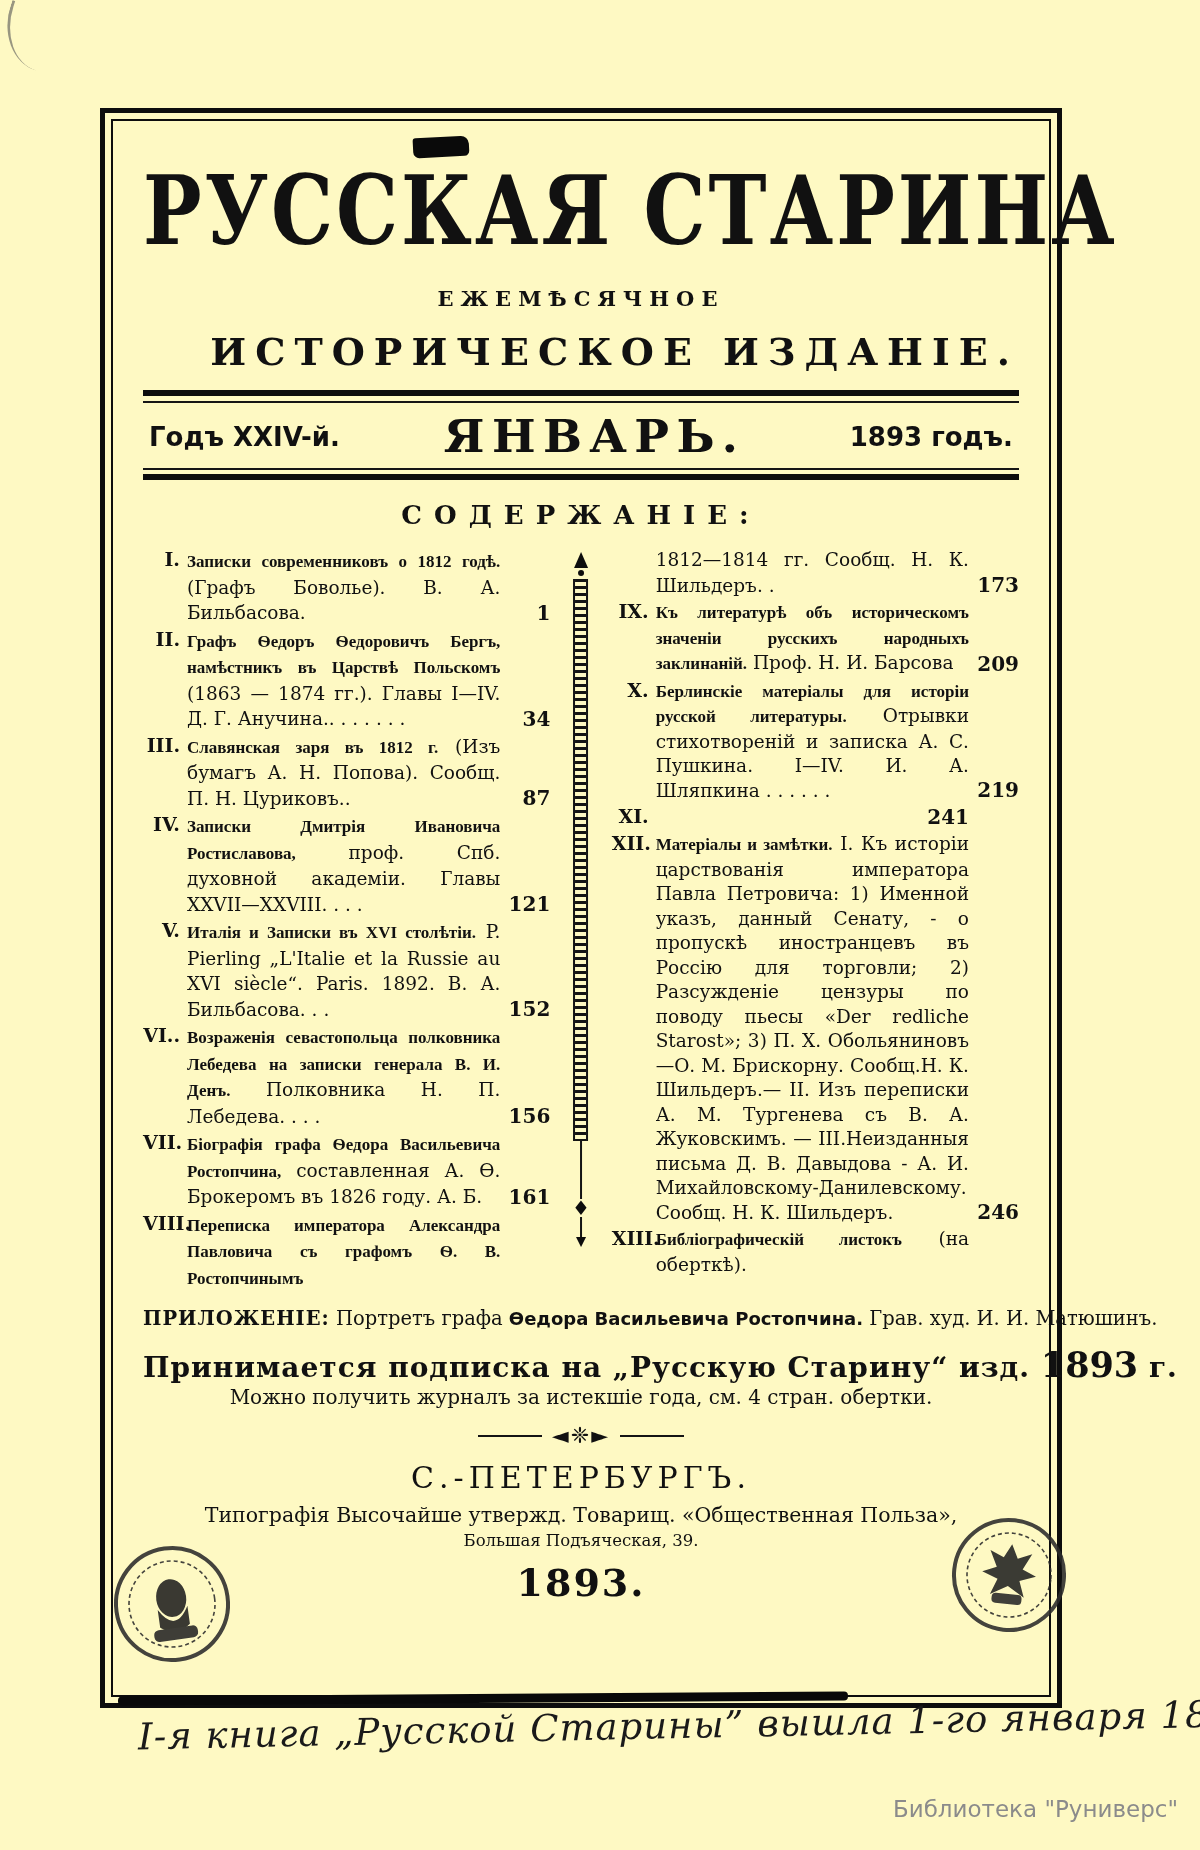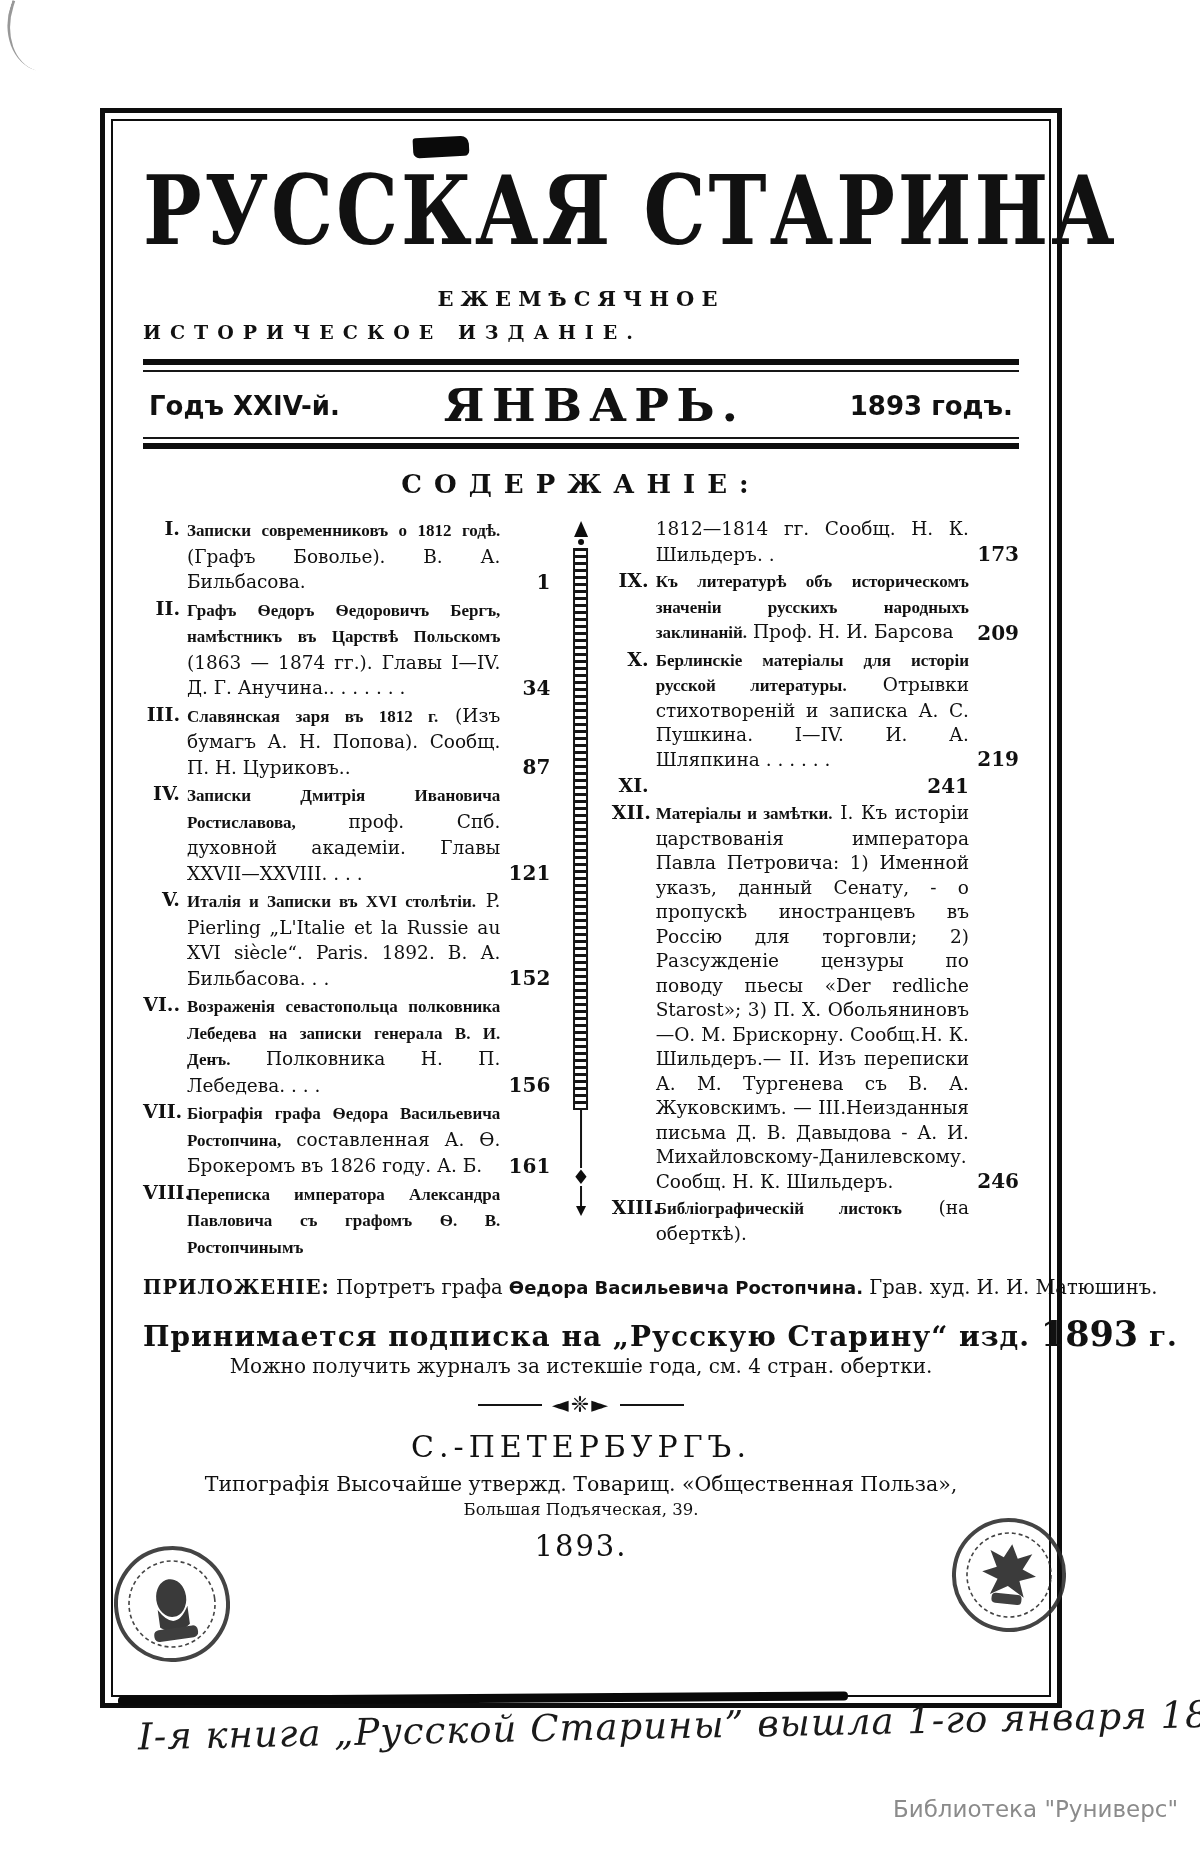--- a/index.html
+++ b/index.html
@@ -1,30 +1,30 @@
 <!DOCTYPE html>
 <html><head>
 <meta charset="utf-8">
 <style>
   html,body{margin:0;padding:0;background:#e8e8e4;}
-  .page{position:relative;width:1200px;height:1850px;margin:0 auto;background:#ffffff;
+  .page{position:relative;width:1200px;height:1850px;margin:0 auto;background:#fef9c3;
         font-family:"DejaVu Serif",serif;color:#111;overflow:hidden;}
   
   .corner-artifact{position:absolute;left:2px;top:6px;width:46px;height:60px;
         border-left:3px solid #555;border-radius:0 0 0 90%;transform:rotate(18deg);opacity:.6;}
   
   .frame{position:absolute;left:100px;top:108px;width:952px;height:1590px;border:5px solid #0d0d0d;}
   .frame-inner{position:absolute;inset:6px;border:2px solid #0d0d0d;padding:18px 30px 10px;}
   .ink-blob{position:absolute;left:300px;top:16px;width:56px;height:20px;background:#0a0a0a;
         border-radius:3px 8px 5px 6px;transform:rotate(-3deg);}
   
   .title{margin:26px 0 0;text-align:center;font-size:78px;font-weight:bold;letter-spacing:3px;
         transform:scale(1,1.22);transform-origin:center;white-space:nowrap;}
   .sub1{margin-top:30px;text-align:center;font-size:21px;font-weight:bold;letter-spacing:7px;}
-  .sub2{margin-top:10px;text-align:left;font-size:19px;font-weight:bold;letter-spacing:9px;white-space:nowrap;}
+  .sub2{margin-top:18px;text-align:right;font-size:38px;font-weight:bold;letter-spacing:9px;white-space:nowrap;}
   .rule{border:0;margin:0;}
   .rule.thick{height:6px;background:#0d0d0d;}
   .rule.thin{height:2px;background:#161616;}
   .r-gap4{margin-top:4px;} .r-gap5{margin-top:5px;} .mt16{margin-top:16px;}
   .daterow{display:flex;align-items:center;justify-content:space-between;padding:8px 6px 6px;}
   .dr-side{font-family:"DejaVu Sans",sans-serif;font-weight:bold;font-size:26px;white-space:nowrap;}
   .dr-center{font-size:44px;font-weight:bold;letter-spacing:7px;transform:scale(1.05,1);white-space:nowrap;}
   
   .toc-heading{margin-top:20px;text-align:center;font-size:26px;font-weight:bold;letter-spacing:12px;}
   .toc{position:relative;display:flex;justify-content:space-between;margin-top:18px;min-height:742px;}
@@ -55,21 +55,21 @@
   .annex-bold{font-family:"DejaVu Sans",sans-serif;font-size:18px;font-weight:bold;}
   .subscribe{margin-top:14px;text-align:center;font-weight:bold;font-size:28px;letter-spacing:1px;white-space:nowrap;}
   .subscribe .bigyear{font-size:35px;letter-spacing:0;}
   .note{margin-top:0;text-align:center;font-size:20px;}
   .ornament{margin-top:14px;display:flex;align-items:center;justify-content:center;gap:10px;}
   .orn-line{width:64px;height:2px;background:#141414;}
   .orn-glyphs{font-family:"DejaVu Sans",sans-serif;font-size:22px;letter-spacing:2px;}
   .city{margin-top:12px;text-align:center;font-size:30px;letter-spacing:5px;}
   .printer{margin-top:8px;text-align:center;font-size:20.5px;}
   .address{margin-top:4px;text-align:center;font-size:16.5px;}
-  .impyear{margin-top:10px;text-align:center;font-size:29px;font-weight:normal;letter-spacing:2px;}
+  .impyear{margin-top:10px;text-align:center;font-size:38px;font-weight:bold;letter-spacing:2px;}
   
   .stamp{position:absolute;opacity:.88;}
   .stamp-left{left:112px;top:1542px;transform:rotate(-8deg);}
   .stamp-right{left:950px;top:1514px;transform:rotate(6deg);}
   
   .handwriting{position:absolute;left:138px;top:1706px;width:900px;font-style:italic;font-size:37px;
         letter-spacing:1px;transform:rotate(-1.2deg);white-space:nowrap;color:#1a1a1a;}
   .hw-smear{position:absolute;left:118px;top:1694px;width:730px;height:9px;background:#090909;
         border-radius:4px;transform:rotate(-.4deg);}
   .watermark{position:absolute;right:22px;top:1796px;font-family:"DejaVu Sans",sans-serif;

